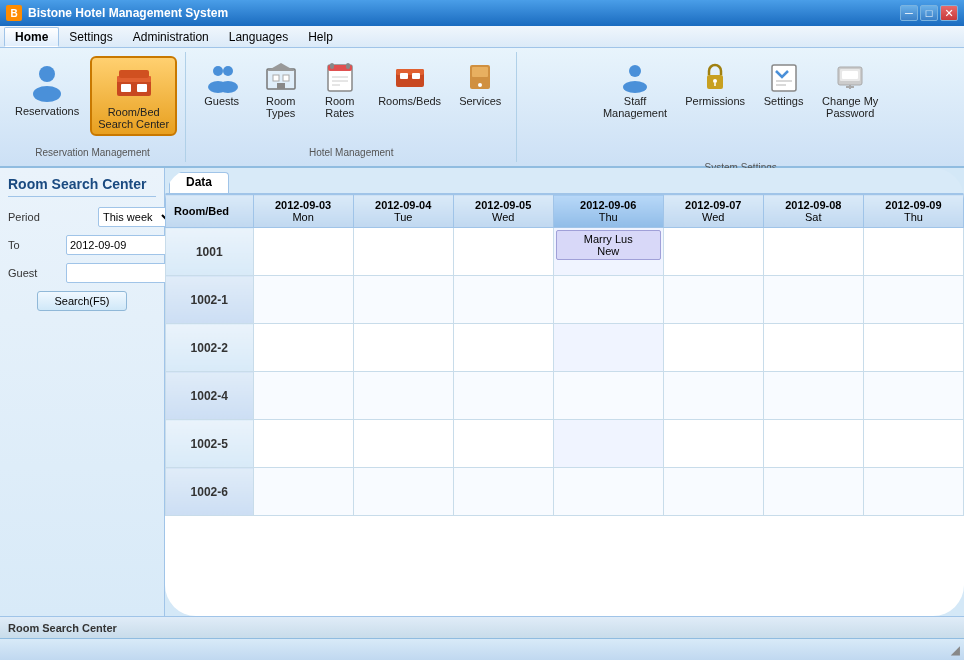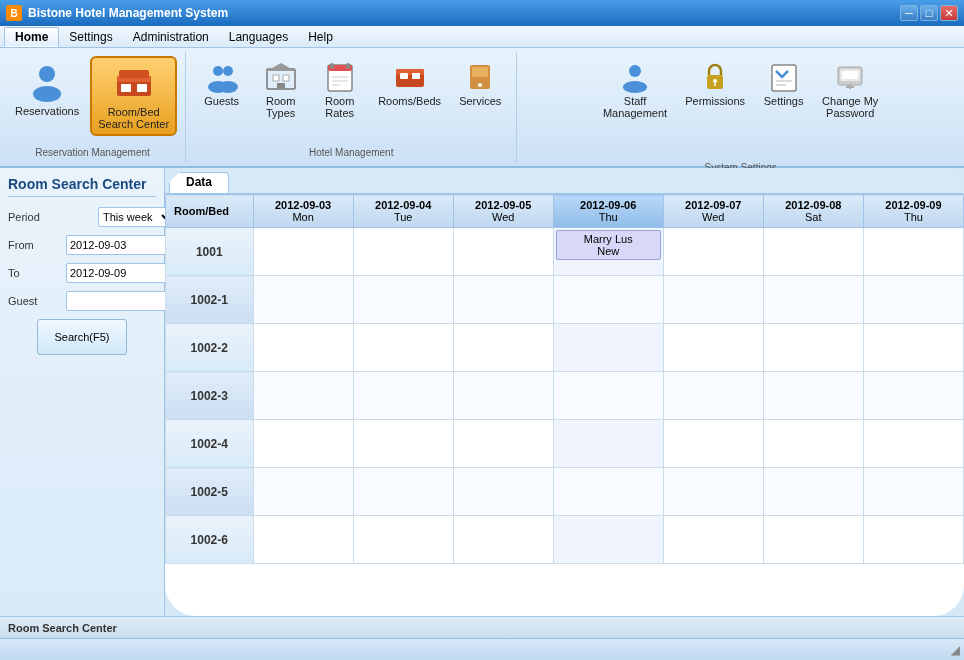--- a/index.html
+++ b/index.html
@@ -153,21 +153,21 @@
       width: 18px; height: 20px;
       border: 1px solid #a0c4e8;
       background: linear-gradient(to bottom, #e8f2fc, #c8e0f8);
       cursor: pointer;
       font-size: 9px;
       display: flex; align-items: center; justify-content: center;
     }
     .search-btn {
       display: block;
       margin: 8px auto 0;
-      padding: 11px 16px;
+      padding: 3px 16px;
       background: linear-gradient(to bottom, #f0f8ff, #d0e8f8);
       border: 1px solid #90b8d8;
       border-radius: 3px;
       cursor: pointer;
       font-size: 11px;
     }
 
     
     .content-area {
       flex: 1;
@@ -448,25 +448,20 @@
     <div class="form-row">
       <span class="form-label">Period</span>
       <select class="form-select">
         <option>This week</option>
         <option>This month</option>
         <option>Custom</option>
       </select>
       <div class="combo-btn">▼</div>
     </div>
 
-    <div class="form-row">
-      <span class="form-label">From</span>
-      <input class="form-input" type="text" value="2012-09-03" style="">
-      <div class="combo-btn">▼</div>
-    </div>
 
     <div class="form-row">
       <span class="form-label">To</span>
       <input class="form-input" type="text" value="2012-09-09" style="">
       <div class="combo-btn">▼</div>
     </div>
 
     <div class="form-row">
       <span class="form-label">Guest</span>
       <input class="form-input" type="text" style="flex: 1 1 0%;">
@@ -527,30 +522,20 @@
             <td class="room-cell">1002-2</td>
             <td></td>
             <td></td>
             <td></td>
             <td class="highlighted-col"></td>
             <td></td>
             <td></td>
             <td></td>
           </tr>
 
-          <tr>
-            <td class="room-cell">1002-3</td>
-            <td></td>
-            <td></td>
-            <td></td>
-            <td class="highlighted-col"></td>
-            <td></td>
-            <td></td>
-            <td></td>
-          </tr>
 
           <tr>
             <td class="room-cell">1002-4</td>
             <td></td>
             <td></td>
             <td></td>
             <td class="highlighted-col"></td>
             <td></td>
             <td></td>
             <td></td>

